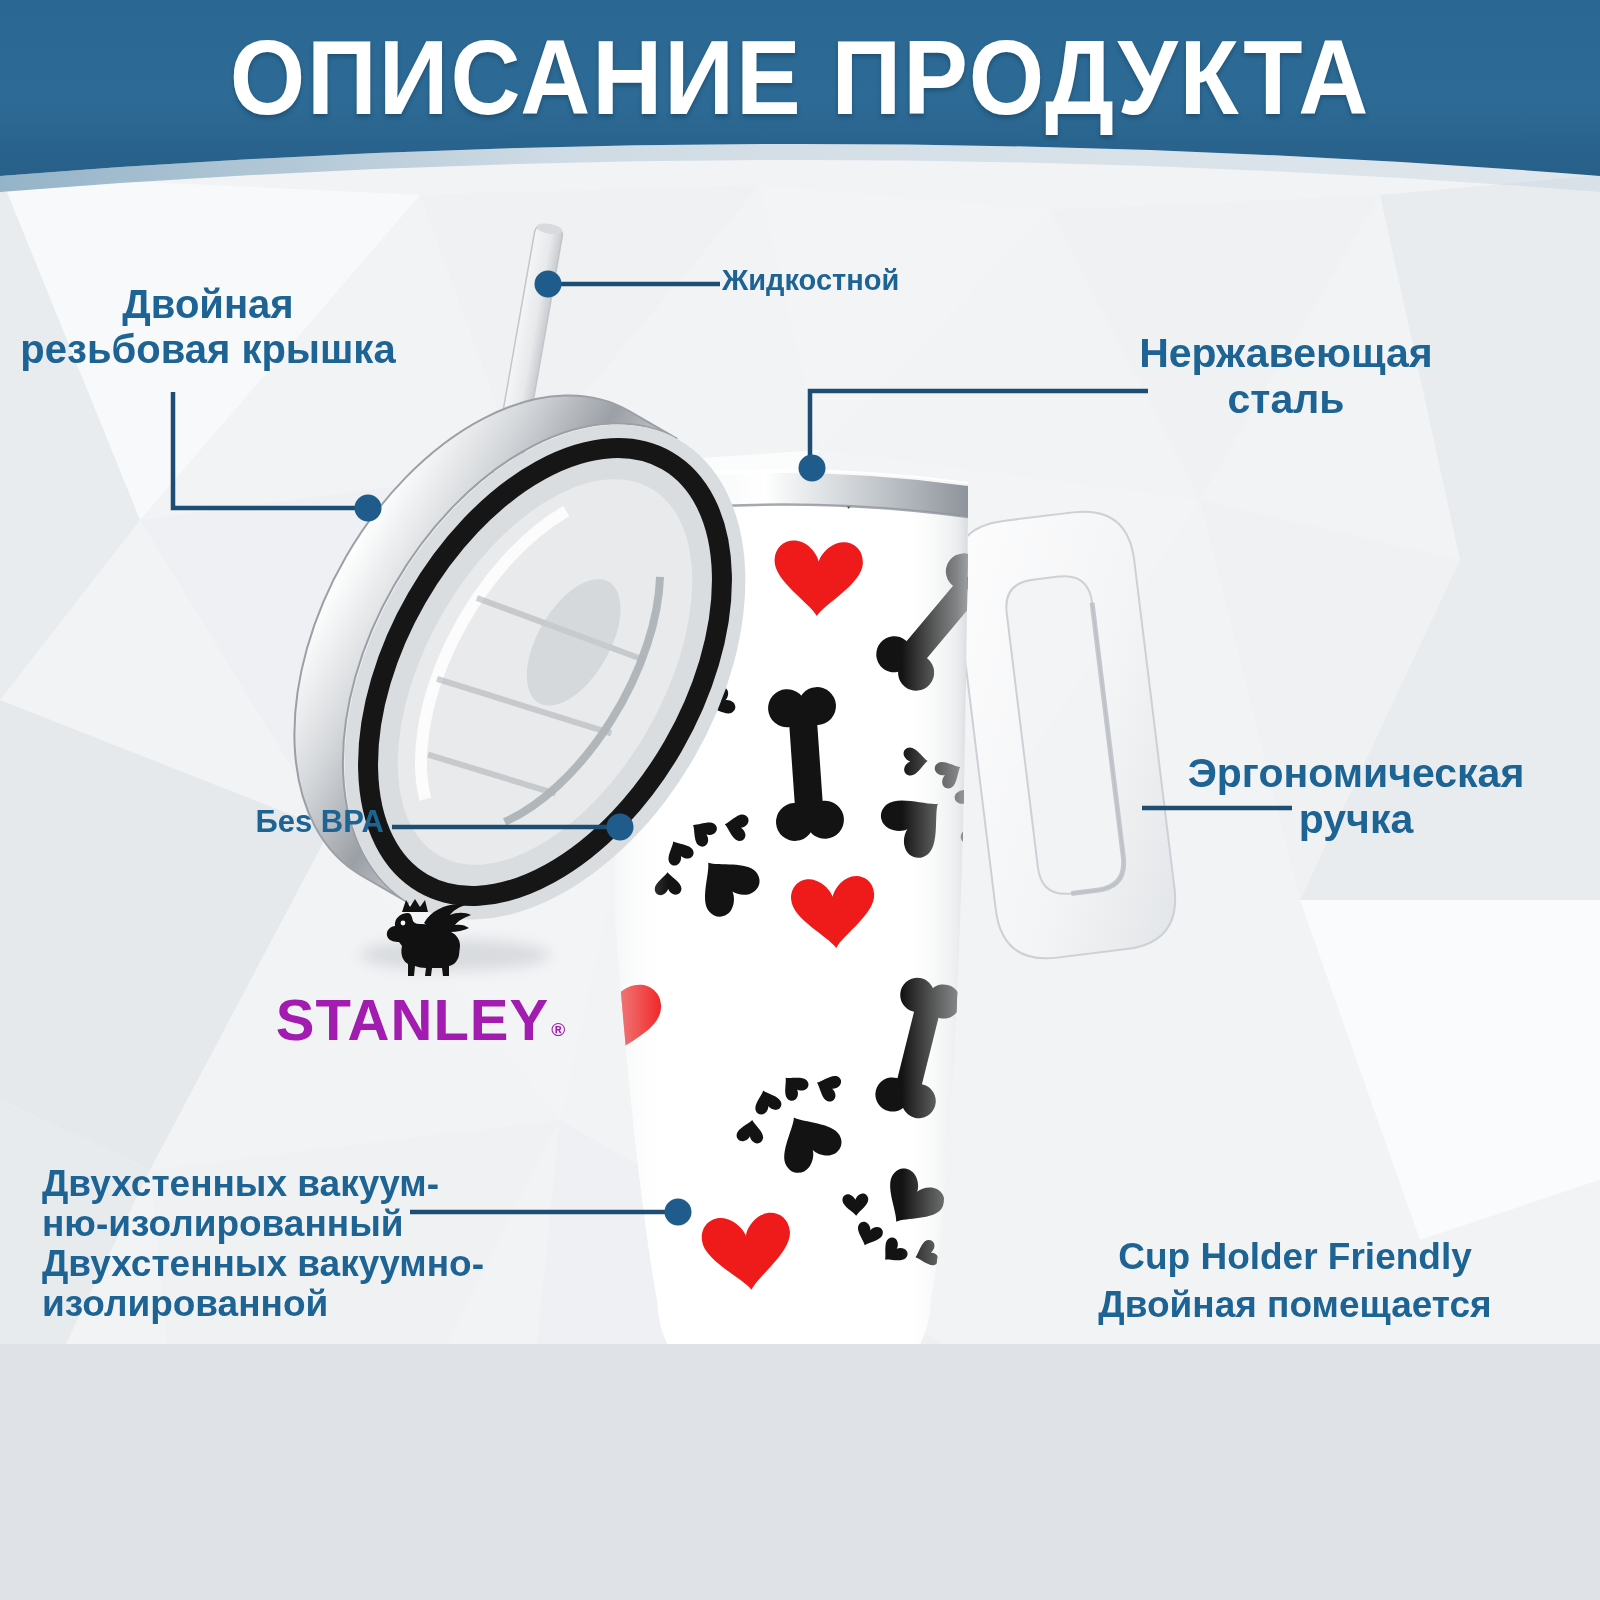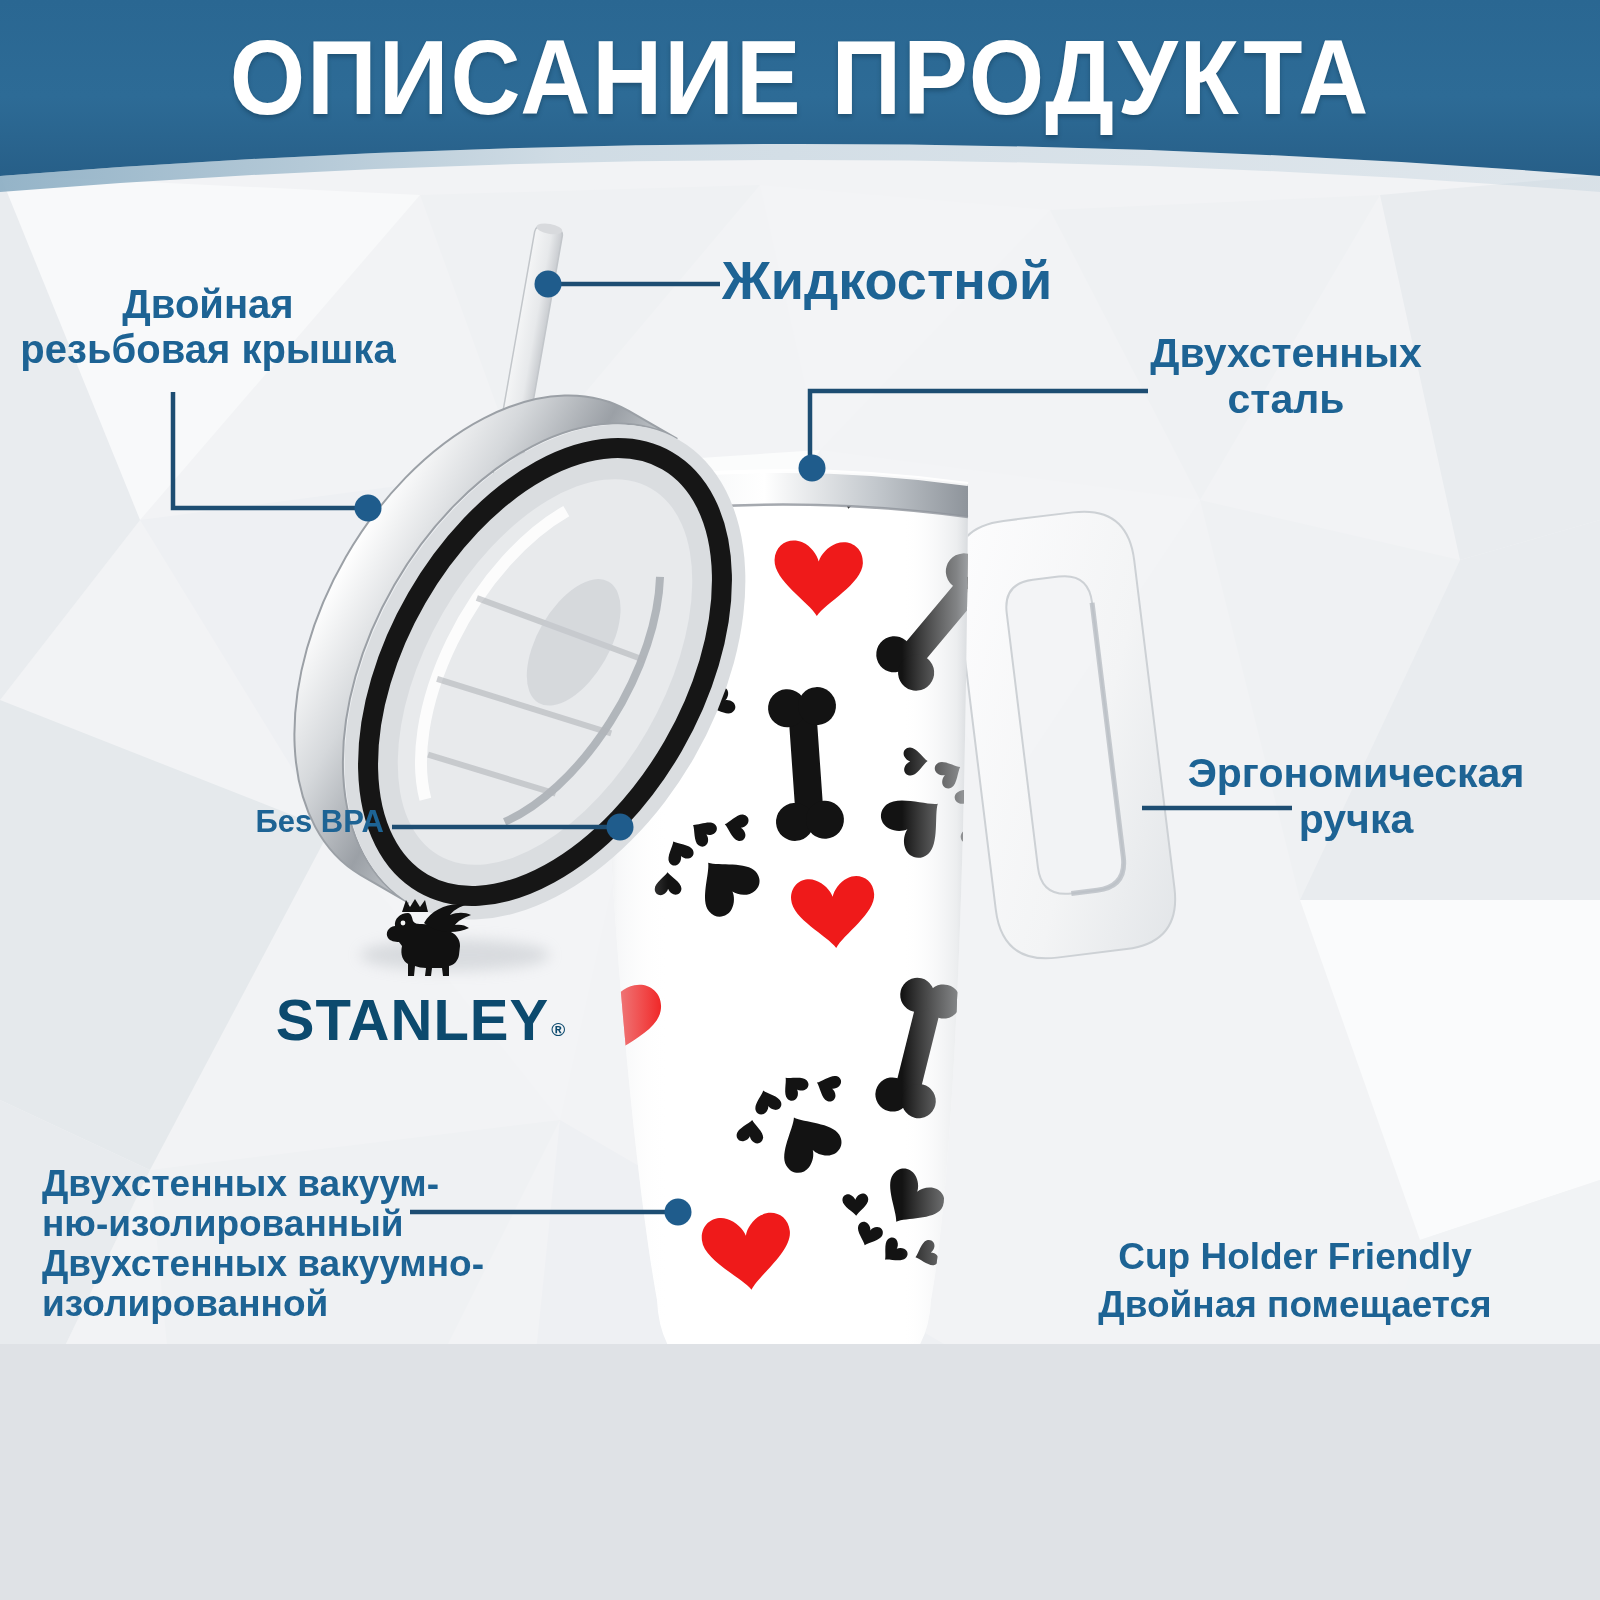--- a/index.html
+++ b/index.html
@@ -14,29 +14,29 @@
     transform:scaleY(1.08);transform-origin:top center;
     text-shadow:0 3px 4px rgba(10,40,60,.35);
     white-space:nowrap;
   }
   .callout{
     position:absolute;color:var(--label,#1d6394);font-weight:bold;
     line-height:1.13;
   }
   .callout span{display:block;}
   .co-lid   {left:20px;  top:282px; width:376px; text-align:center; font-size:40px;}
-  .co-straw {left:722px; top:250px; width:330px; text-align:left;   font-size:54px;}
+  .co-straw {left:722px; top:264px; width:330px; text-align:left;   font-size:29px;}
   .co-steel {left:1090px;top:330px; width:392px; text-align:center; font-size:41px;}
   .co-bpa   {left:160px; top:804px; width:224px; text-align:right; font-size:31px;}
   .co-handle{left:1160px;top:750px; width:392px; text-align:center; font-size:41px;}
   .co-vacuum{left:42px;  top:1164px;width:480px; text-align:left;   font-size:37px;line-height:40px;}
   .co-cup   {left:1075px;top:1206px;width:440px; text-align:center; font-size:37px;line-height:48px;margin-top:27px;}
   .brand-text{
     position:absolute;left:262px;top:986px;width:316px;text-align:center;
-    color:#0c4a6e;font-weight:bold;font-size:58px;letter-spacing:1px;
+    color:#a21caf;font-weight:bold;font-size:58px;letter-spacing:1px;
   }
   .brand-text .reg{
     display:inline-block;font-size:19px;vertical-align:baseline;
     transform:translate(2px,-4px);font-weight:bold;
   }
 </style>
 </head>
 <body>
 
 <div class="canvas" style="--label: #1d6394; --band: #2d6b96;">
@@ -231,21 +231,21 @@
   <div class="callout co-lid">
     <span>Двойная</span>
     <span>резьбовая крышка</span>
   </div>
 
   <div class="callout co-straw">
     <span>Жидкостной</span>
   </div>
 
   <div class="callout co-steel">
-    <span>Двухстенных</span>
+    <span>Нержавеющая</span>
     <span>сталь</span>
   </div>
 
   <div class="callout co-bpa">
     <span>Бes BPA</span>
   </div>
 
   <div class="callout co-handle">
     <span>Эргономическая</span>
     <span>ручка</span>

